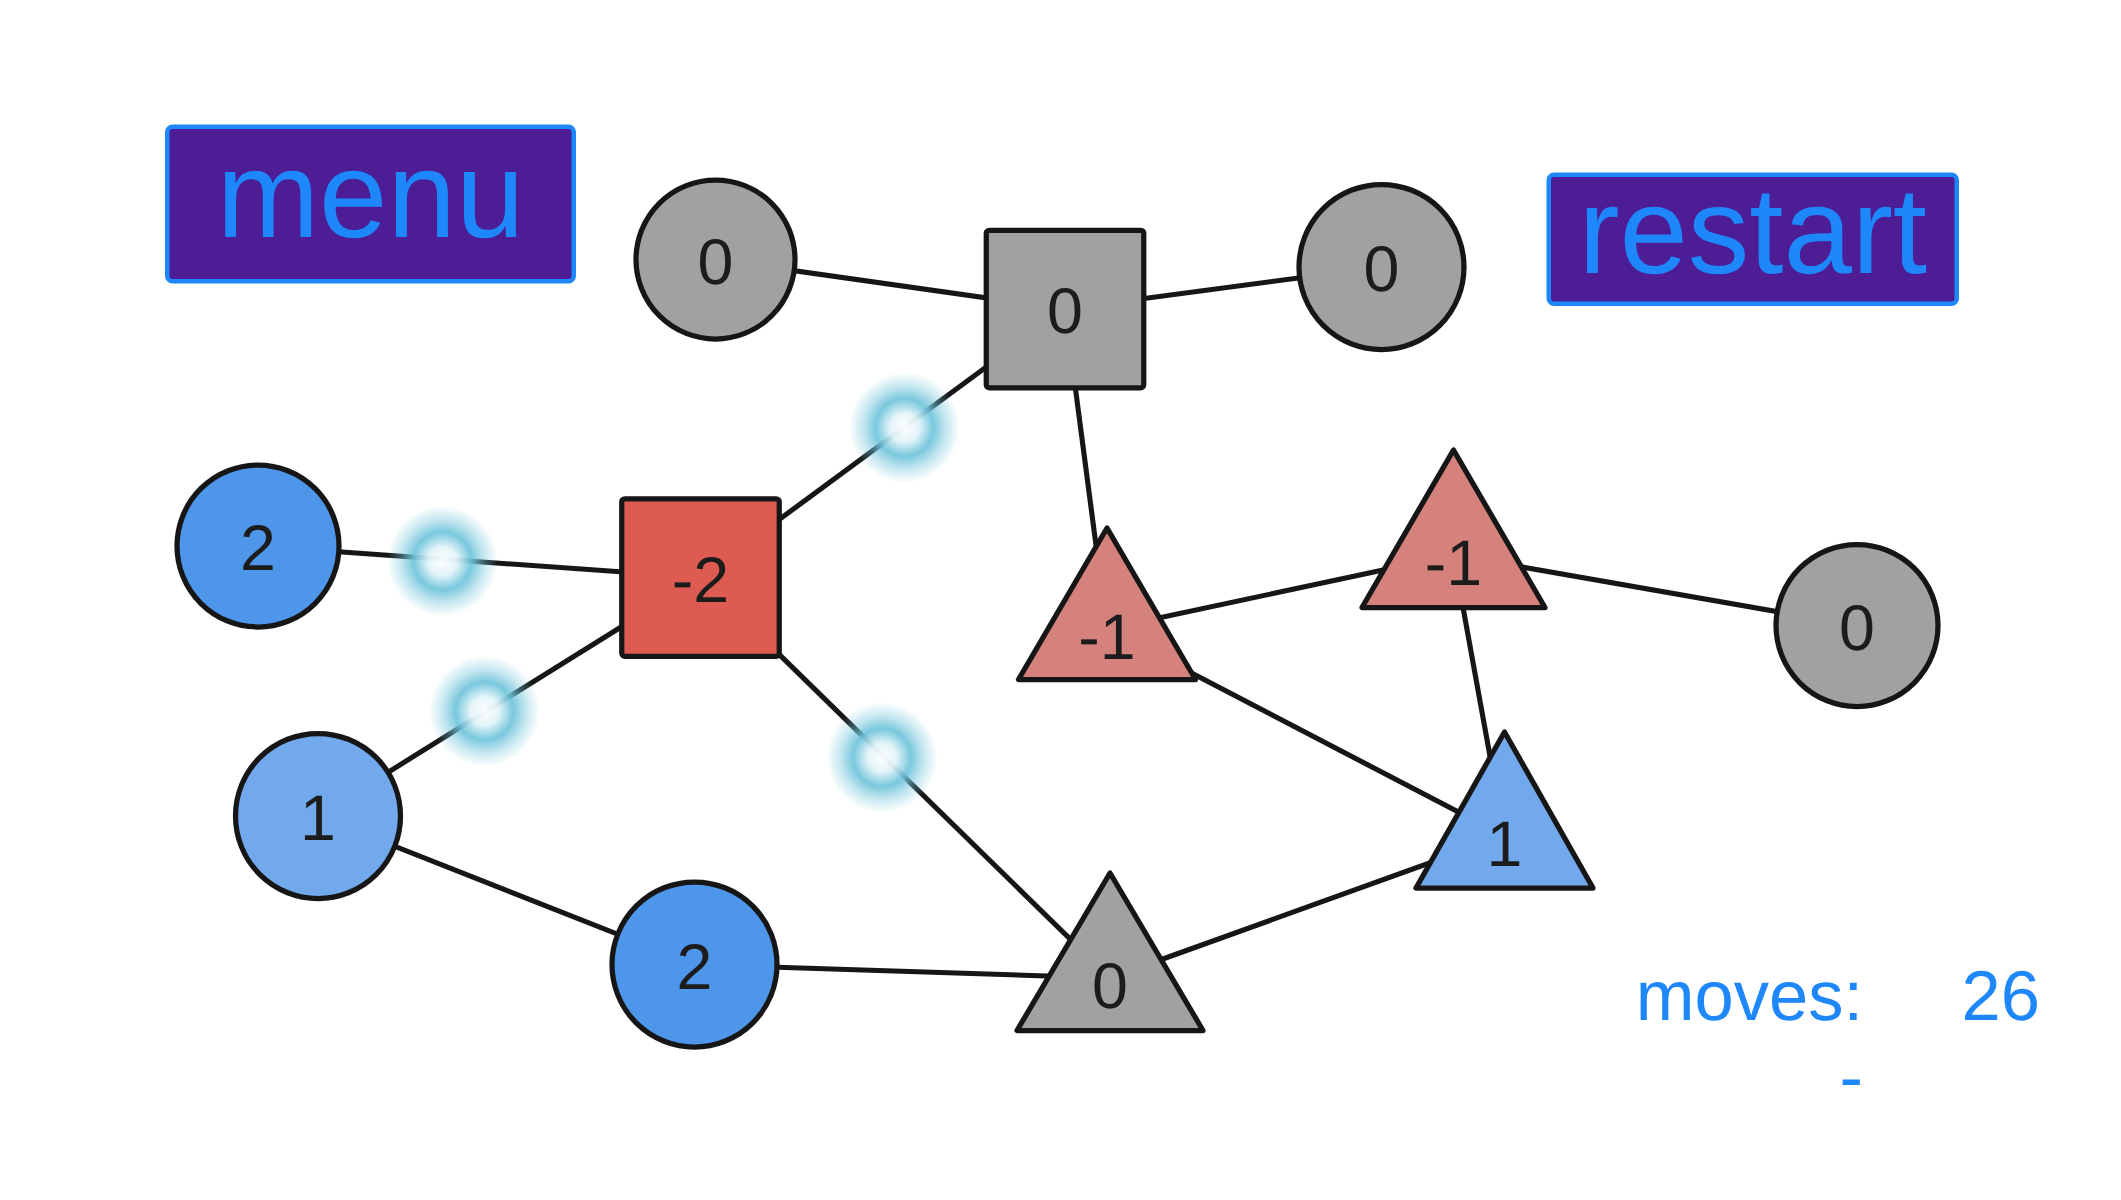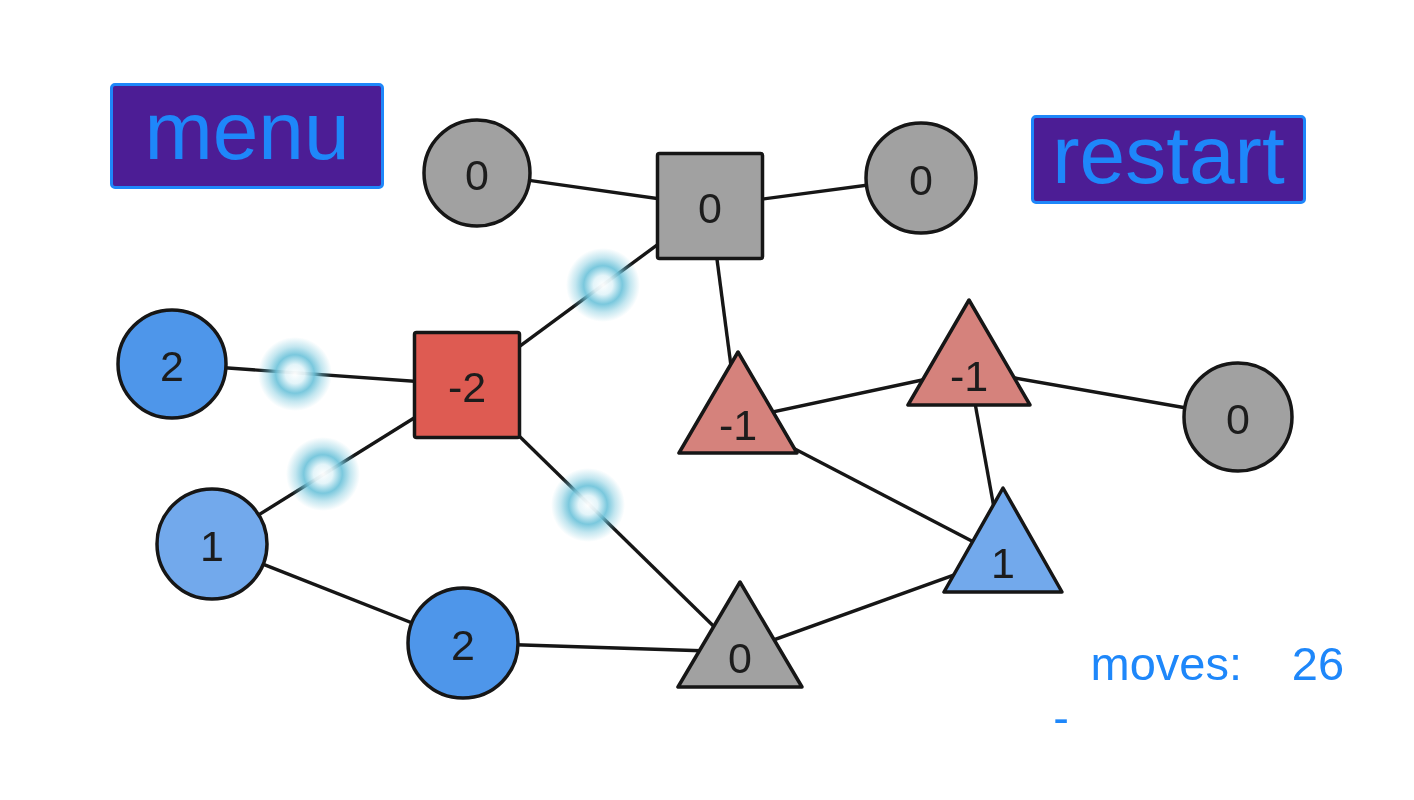--- a/index.html
+++ b/index.html
@@ -40,21 +40,21 @@
     display: grid;
     grid-template-columns: 1fr 84px;
     column-gap: 34px;
     row-gap: 1px;
     font-size: 47px;
     font-weight: 300;
     line-height: 53px;
     color: var(--accent);
   }
   #stats .lbl { text-align: right; }
-  #stats .val { text-align: center; }
+  #stats .val { text-align: right; }
 </style>
 </head>
 <body>
 
 <div class="stage">
 
   <svg id="graph-svg" width="1414" height="800" viewBox="0 0 1414 800">
     <defs>
       <radialGradient id="glowGrad" cx="50%" cy="50%" r="50%">
         <stop offset="0%" stop-color="#ffffff" stop-opacity="0.98"></stop>

